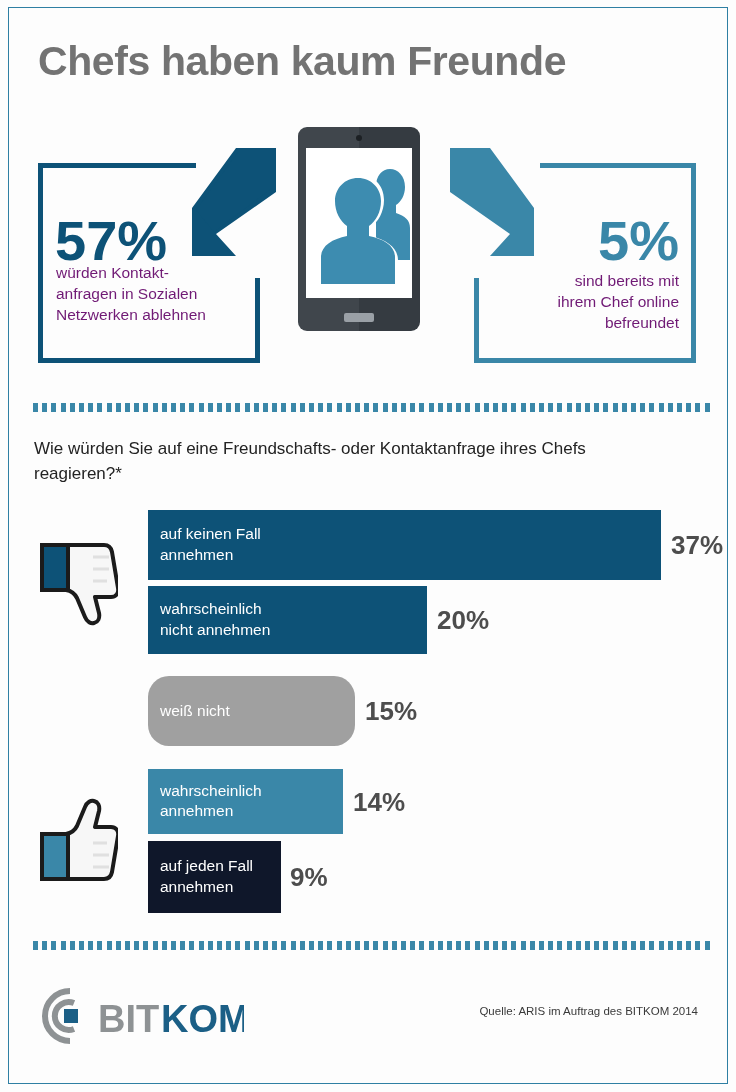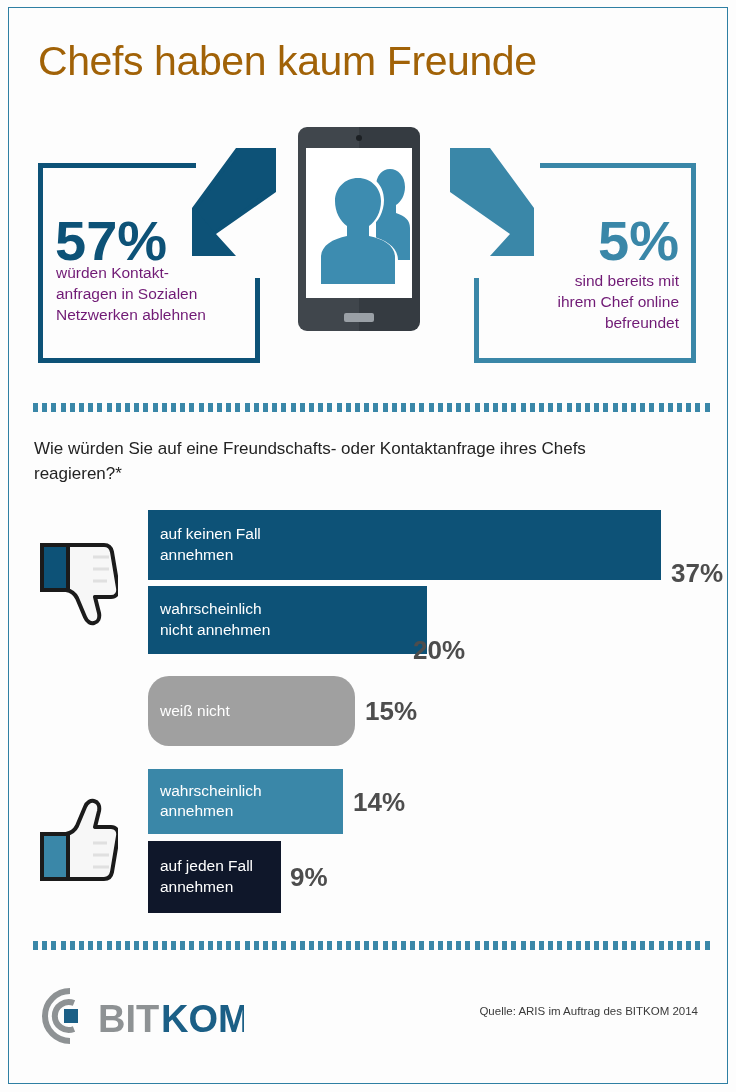--- a/index.html
+++ b/index.html
@@ -22,22 +22,22 @@
     border:1.5px solid #2f7fa3;
     box-sizing:border-box;
     pointer-events:none;
   }
 
   
   .title{
     position:absolute;
     left:38px;top:38px;
     font-size:41px;
-    font-weight:normal;
-    color:#a16207;
+    font-weight:bold;
+    color:#737373;
     letter-spacing:-0.4px;
     white-space:nowrap;
   }
 
   
   .statbox{
     position:absolute;
     box-sizing:border-box;
   }
   .statbox-left{
@@ -252,28 +252,28 @@
       </g>
     </svg>
   </div>
 
   <div class="chart" id="chart">
       <div class="bar-row">
         <div class="bar" style="top: 510px; width: 513px; height: 70px; background: rgb(13, 82, 119);">
           <div class="bar-label">auf keinen Fall
 annehmen</div>
         </div>
-        <div class="bar-value" style="left: 651px; top: 545px; margin-top: 28px;">37%</div>
+        <div class="bar-value" style="left: 651px; top: 545px;">37%</div>
       </div>
       <div class="bar-row">
         <div class="bar" style="top: 586px; width: 279px; height: 68px; background: rgb(13, 82, 119);">
           <div class="bar-label">wahrscheinlich
 nicht annehmen</div>
         </div>
-        <div class="bar-value" style="left: 393px; top: 620px; margin-top: 30px;">20%</div>
+        <div class="bar-value" style="left: 417px; top: 620px;">20%</div>
       </div>
       <div class="bar-row">
         <div class="bar" style="top: 676px; width: 207px; height: 70px; background: rgb(160, 160, 160); border-radius: 21px;">
           <div class="bar-label">weiß nicht</div>
         </div>
         <div class="bar-value" style="left: 345px; top: 711px;">15%</div>
       </div>
       <div class="bar-row">
         <div class="bar" style="top: 769px; width: 195px; height: 65px; background: rgb(58, 135, 168);">
           <div class="bar-label">wahrscheinlich

